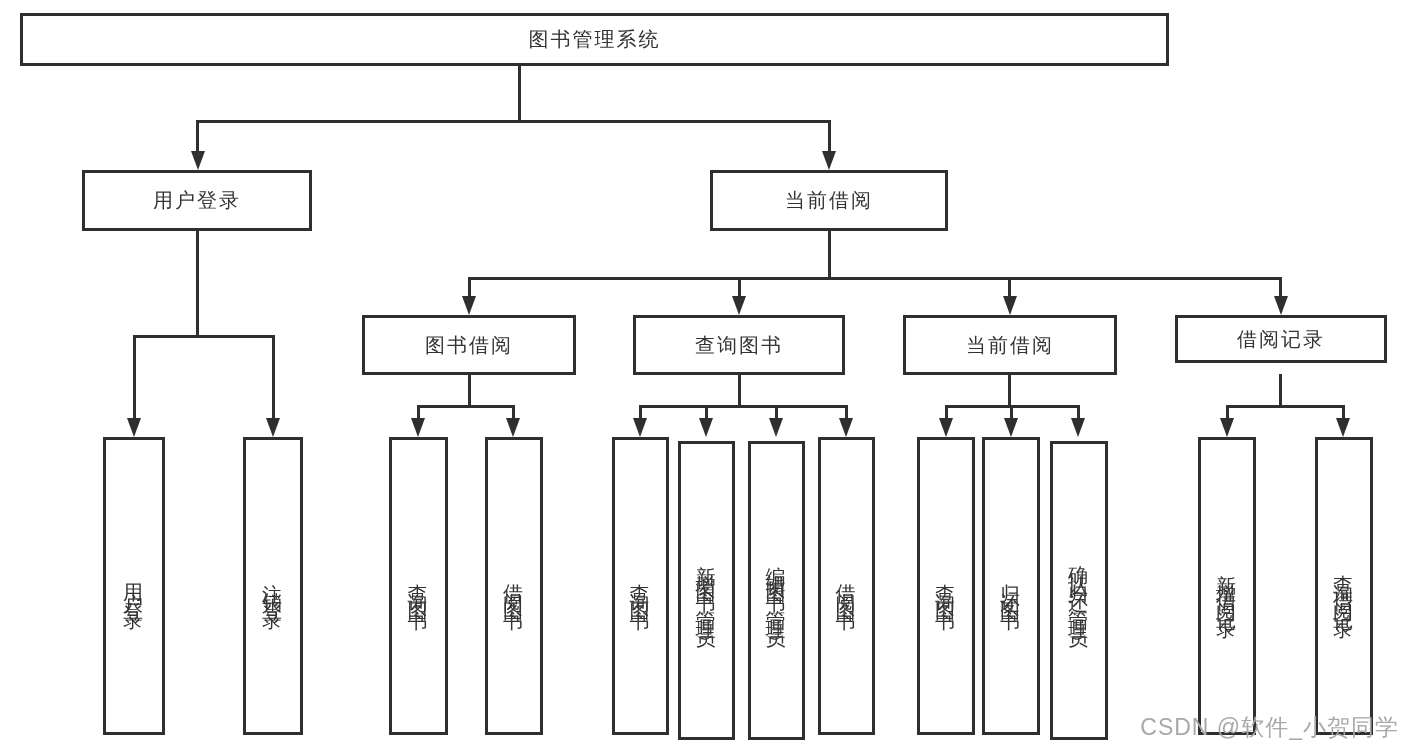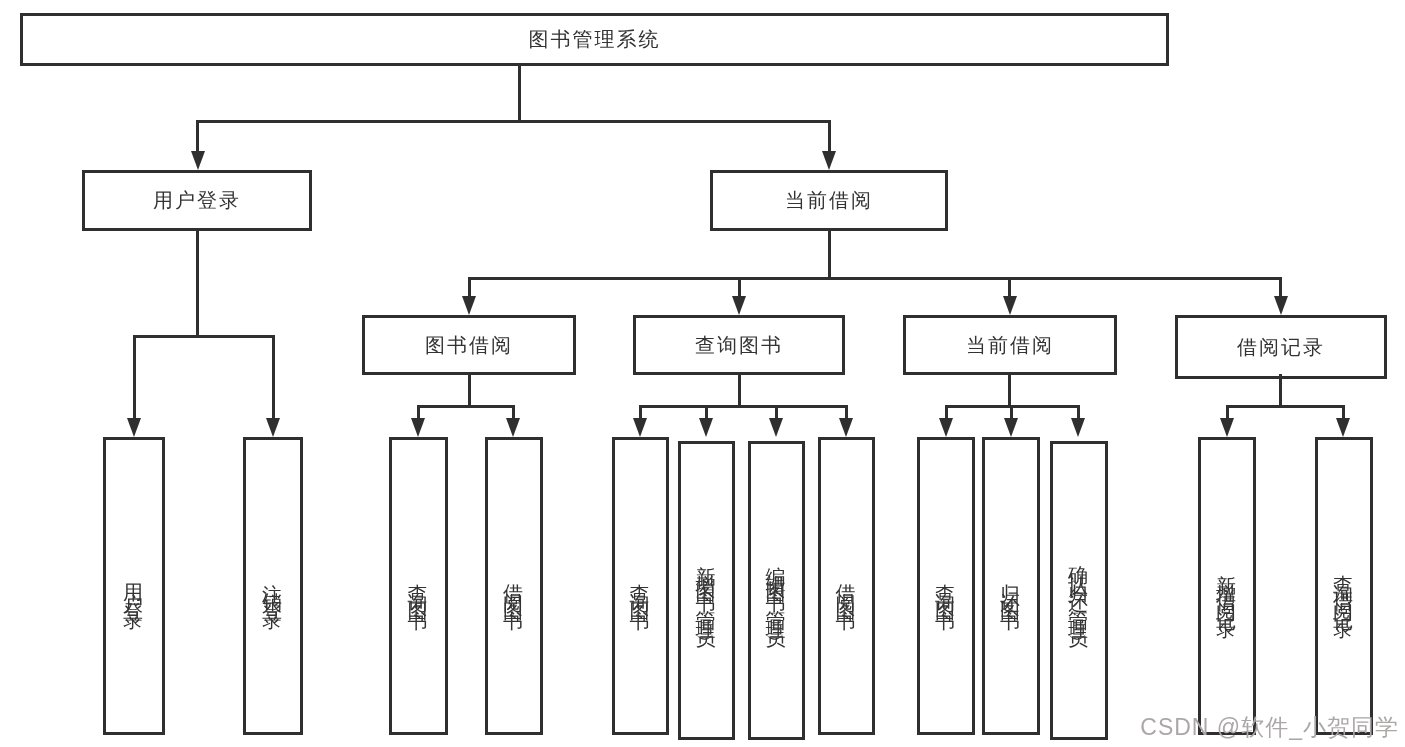--- a/index.html
+++ b/index.html
@@ -88,21 +88,21 @@
 
 <div class="box hbox" style="left:362px;top:315px;width:214px;height:60px">
   <span>图书借阅</span>
 </div>
 <div class="box hbox" style="left:633px;top:315px;width:212px;height:60px">
   <span>查询图书</span>
 </div>
 <div class="box hbox" style="left:903px;top:315px;width:214px;height:60px">
   <span>当前借阅</span>
 </div>
-<div class="box hbox" style="left:1175px;top:315px;width:212px;height:64px">
+<div class="box hbox" style="left:1175px;top:315px;width:212px;height:48px">
   <span>借阅记录</span>
 </div>
 
 <div class="v" style="left:468px;top:374px;height:33px"></div>
 <div class="h" style="left:417px;top:405px;width:98px"></div>
 <div class="v" style="left:417px;top:405px;height:14px"></div>
 <div class="v" style="left:512px;top:405px;height:14px"></div>
 <div class="arrow" style="left:411px;top:418px"></div>
 <div class="arrow" style="left:506px;top:418px"></div>
 

